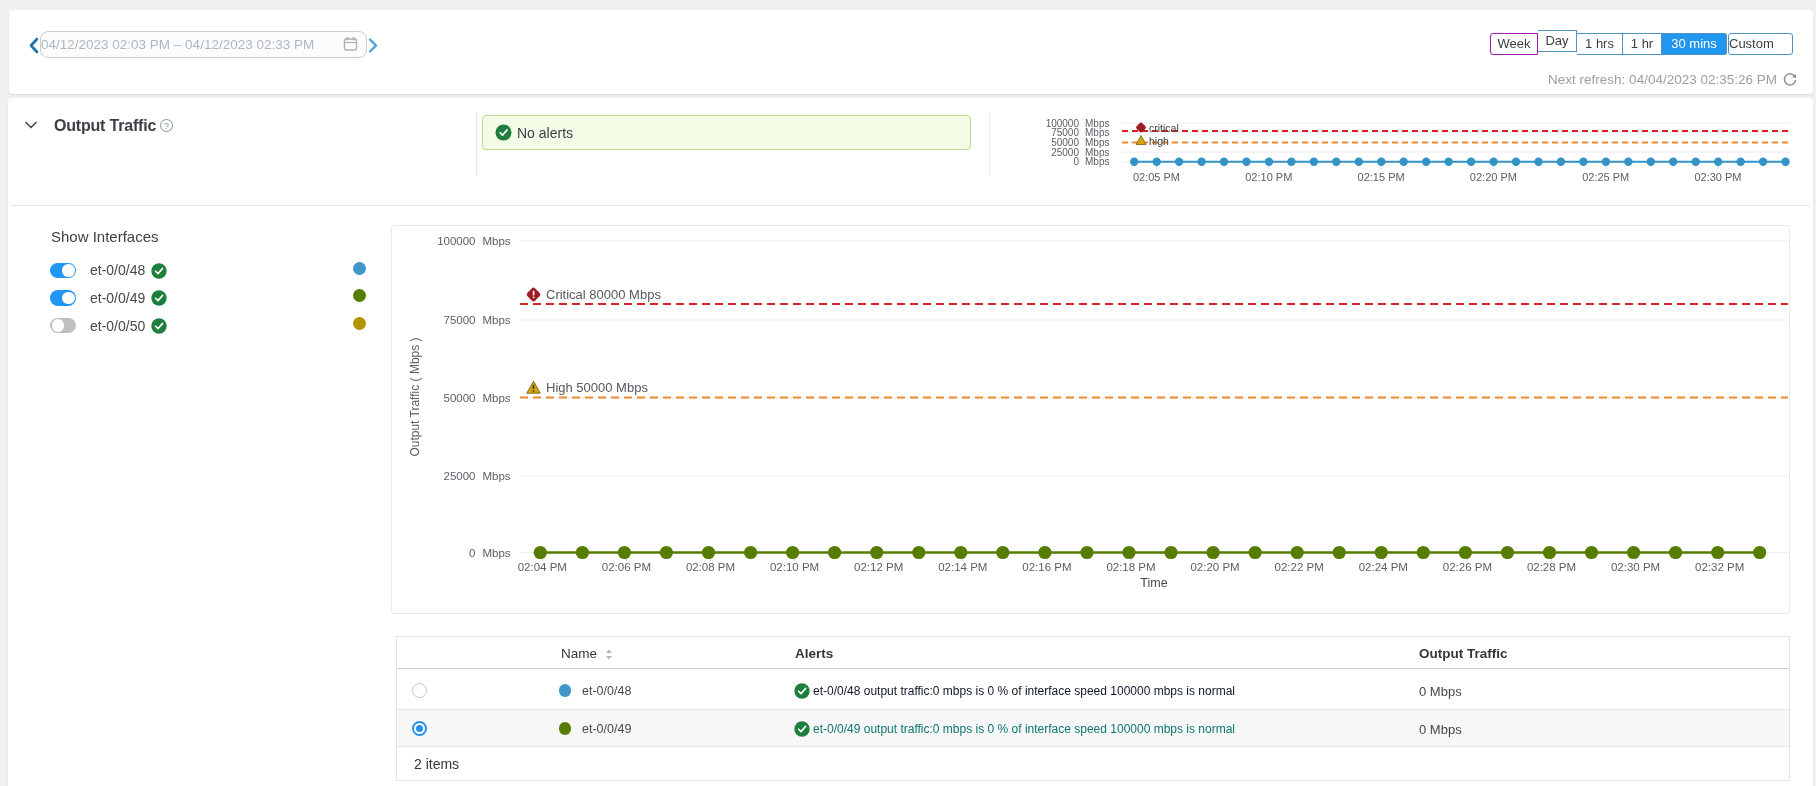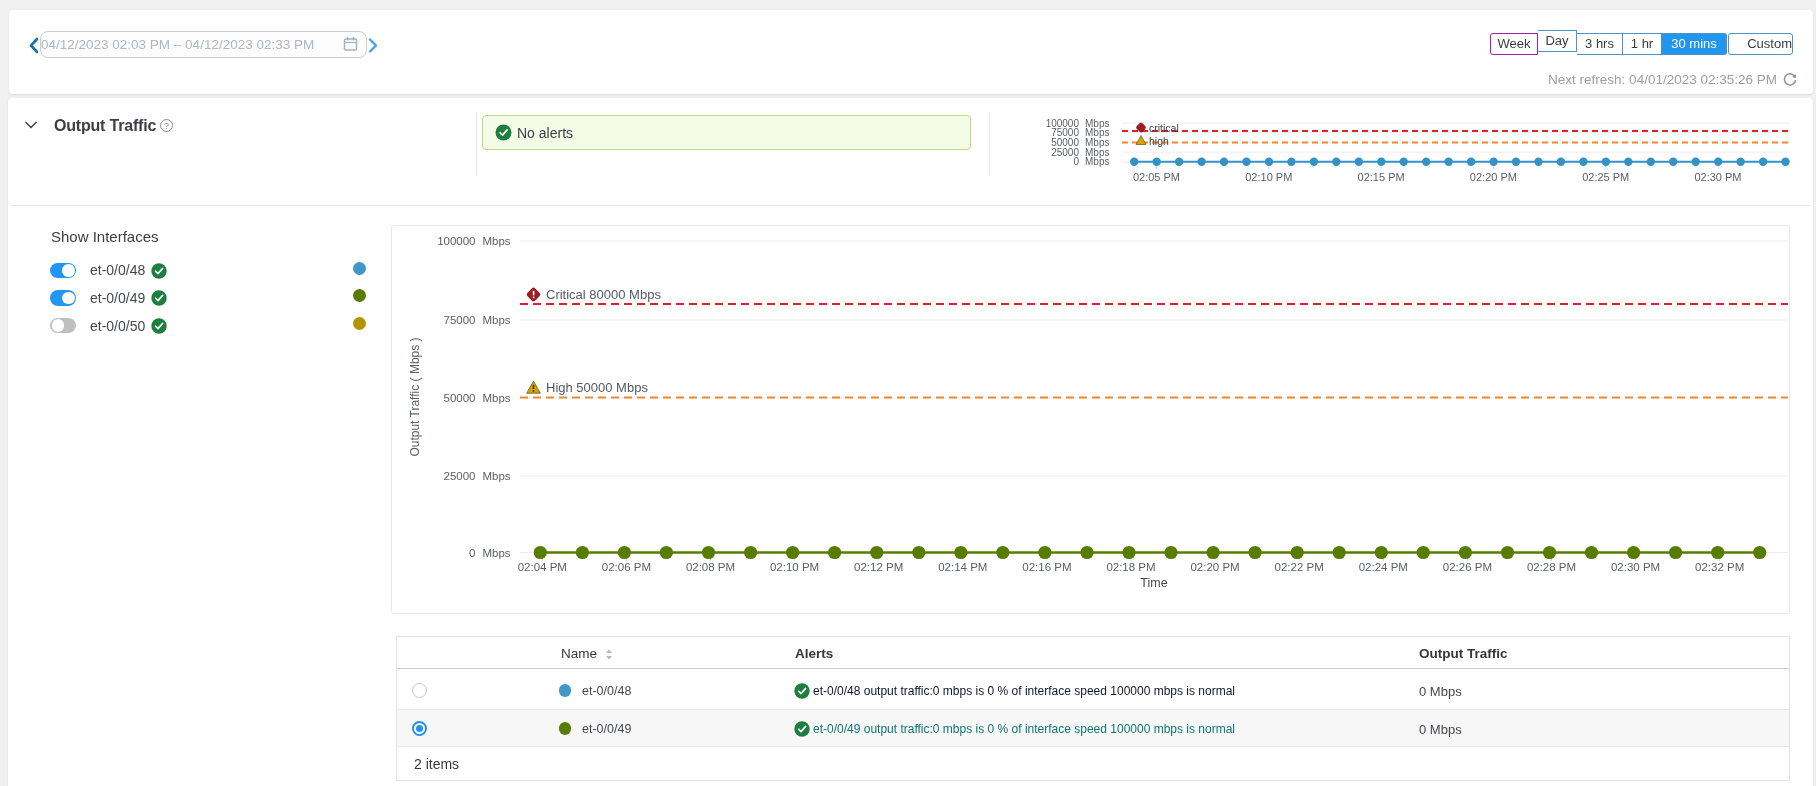--- a/index.html
+++ b/index.html
@@ -14,25 +14,25 @@
 <rect x="1.5" y="3" width="12" height="11" rx="1.5" stroke="#a7b1b9" stroke-width="1.4" fill="none"></rect>
 <line x1="4.5" y1="1" x2="4.5" y2="4.5" stroke="#a7b1b9" stroke-width="1.4"></line>
 <line x1="10.5" y1="1" x2="10.5" y2="4.5" stroke="#a7b1b9" stroke-width="1.4"></line>
 <line x1="2" y1="6.5" x2="13" y2="6.5" stroke="#a7b1b9" stroke-width="1.2"></line>
 </svg>
 <svg class="abs" style="left:368px;top:38px" width="10" height="15" viewBox="0 0 10 15">
     <path d="M2 1.5 L8 7.5 L2 13.5" stroke="#4aa2d9" stroke-width="2.4" fill="none" stroke-linecap="round" stroke-linejoin="round"></path>
   </svg>
 <div class="abs" style="left:1490px;top:33px;width:48px;height:22px;border:1px solid #a21caf;border-radius:3px 0 0 3px;background:#fff;color:#3a3d40;font-size:13px;text-align:center;line-height:20px">Week</div>
 <div class="abs" style="left:1538px;top:30px;width:39px;height:22px;border:1px solid #4e93c4;border-left:none;background:#fff;color:#3a3d40;font-size:13px;text-align:center;line-height:20px">Day</div>
-<div class="abs" style="left:1577px;top:33px;width:46px;height:22px;border:1px solid #4e93c4;border-left:none;background:#fff;color:#3a3d40;font-size:13px;text-align:center;line-height:20px">3 hrs</div>
+<div class="abs" style="left:1577px;top:33px;width:46px;height:22px;border:1px solid #4e93c4;border-left:none;background:#fff;color:#3a3d40;font-size:13px;text-align:center;line-height:20px">1 hrs</div>
 <div class="abs" style="left:1623px;top:33px;width:39px;height:22px;border:1px solid #4e93c4;border-left:none;background:#fff;color:#3a3d40;font-size:13px;text-align:center;line-height:20px">1 hr</div>
 <div class="abs" style="left:1662px;top:33px;width:65px;height:22px;border:1px solid #4e93c4;border-left:none;border-radius:0 3px 3px 0;background:#2196ef;color:#fff;font-size:13px;text-align:center;line-height:20px">30 mins</div>
-<div class="abs" style="left:1728px;top:33px;width:65px;height:22px;border:1px solid #4e93c4;border-radius:3px;background:#fff;color:#3a3d40;font-size:13px;text-align:right;line-height:20px">Custom</div>
-<div class="abs" style="left:1450px;top:72px;width:327px;text-align:right;font-size:13.5px;color:#9aa0a5">Next refresh: 04/01/2023 02:35:26 PM</div>
+<div class="abs" style="left:1728px;top:33px;width:65px;height:22px;border:1px solid #4e93c4;border-radius:3px;background:#fff;color:#3a3d40;font-size:13px;text-align:left;line-height:20px">Custom</div>
+<div class="abs" style="left:1450px;top:72px;width:327px;text-align:right;font-size:13.5px;color:#9aa0a5">Next refresh: 04/04/2023 02:35:26 PM</div>
 <svg class="abs" style="left:1783px;top:72px" width="14" height="14" viewBox="0 0 14 14">
 <path d="M12.2 5.2 A5.6 5.6 0 1 0 12.6 8.2" stroke="#8c9196" stroke-width="1.5" fill="none"></path>
 <path d="M12.9 2.2 L13.1 6.3 L9.2 5.1 Z" fill="#8c9196"></path>
 </svg>
 <div class="abs" style="left:8px;top:98px;width:1805px;height:688px;background:#fff;border-radius:4px 4px 0 0;box-shadow:0 1px 2px rgba(0,0,0,.09)"></div>
 <svg class="abs" style="left:24px;top:120px" width="14" height="10" viewBox="0 0 14 10">
     <path d="M2 2.5 L7 7.5 L12 2.5" stroke="#4a4e53" stroke-width="1.7" fill="none" stroke-linecap="round" stroke-linejoin="round"></path>
   </svg>
 <div class="abs" style="left:54px;top:117px;font-size:16px;font-weight:bold;color:#3c4046;letter-spacing:-0.2px">Output Traffic</div>
 <div class="abs" style="left:160px;top:118.5px;width:13px;height:13px;border:1px solid #84909a;border-radius:50%;font-size:9.5px;color:#84909a;text-align:center;line-height:11.5px">?</div>

